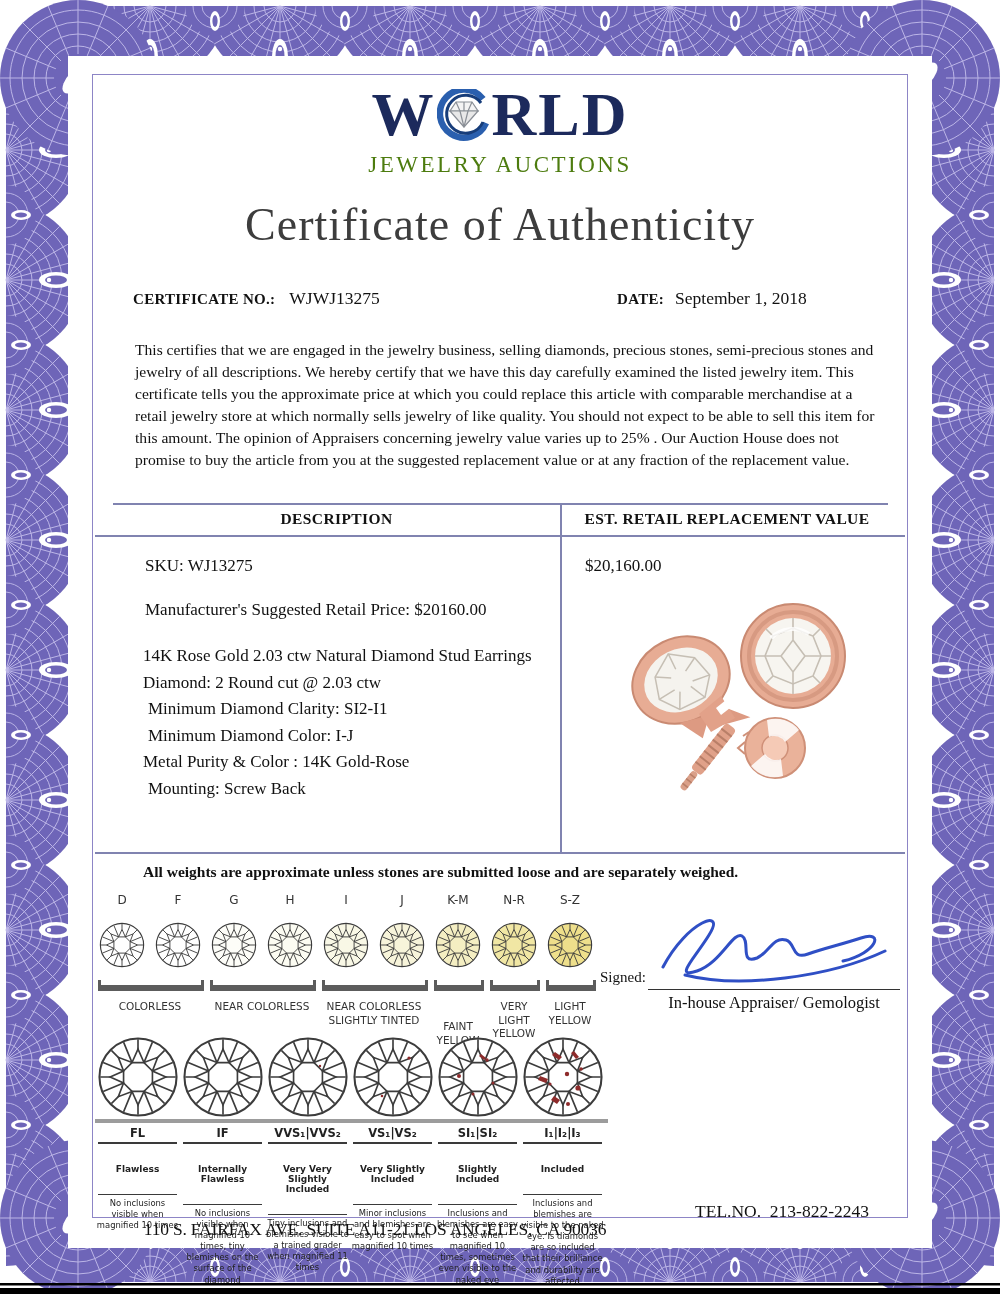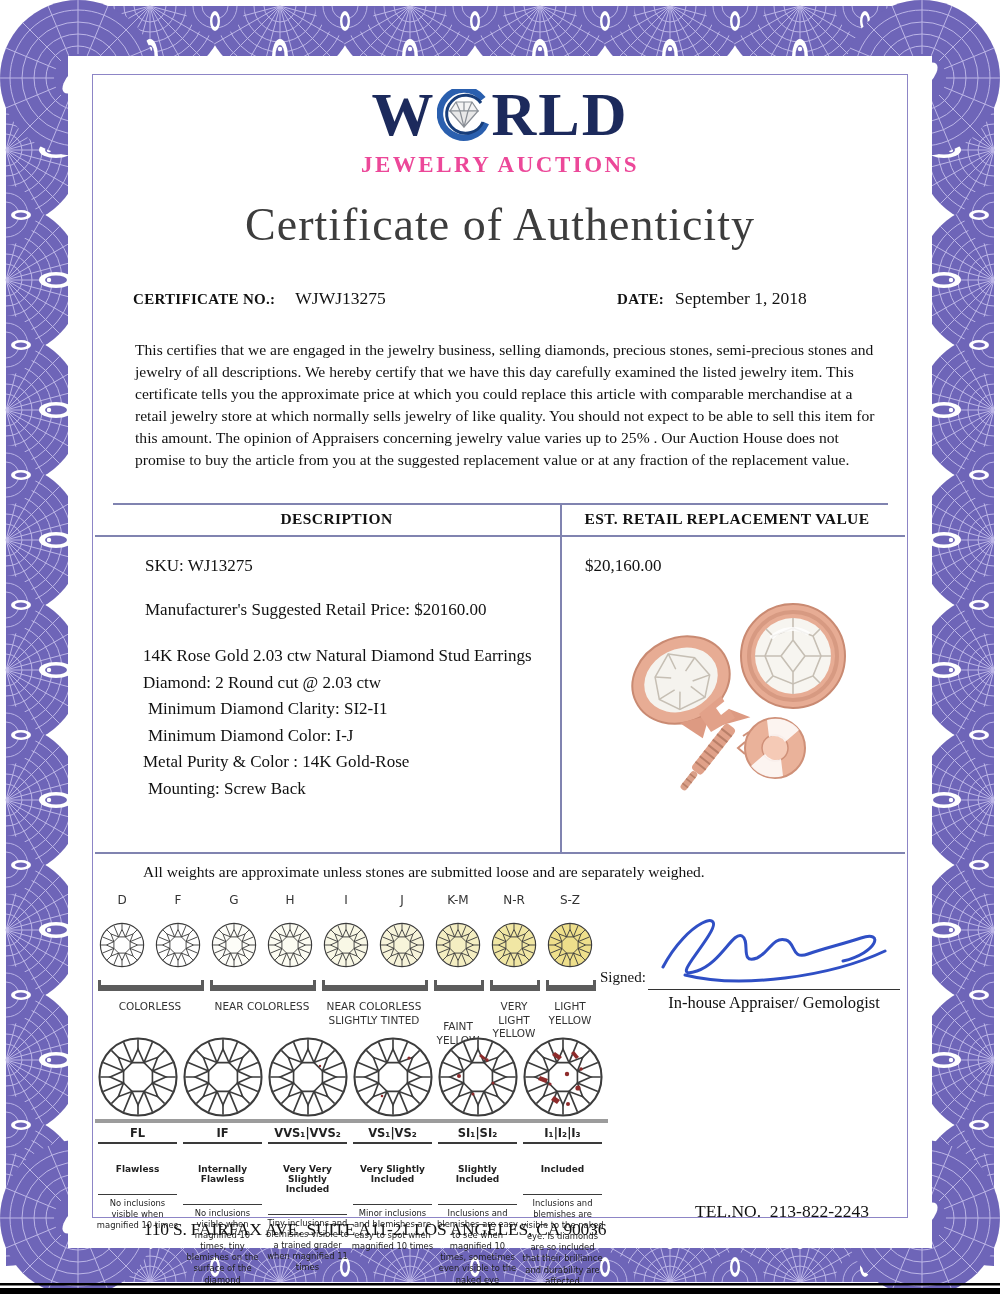--- a/index.html
+++ b/index.html
@@ -11,37 +11,37 @@
   .border-svg{position:absolute;left:0;top:0;z-index:0;}
   .panel{position:absolute;left:68px;top:56px;width:864px;height:1192px;background:#fff;z-index:1;}
   .inner-frame{position:absolute;left:92px;top:74px;width:814px;height:1142px;
                border:1.5px solid #8d85c6;z-index:2;}
   .content{position:absolute;inset:0;z-index:3;}
 
   
   .logo{left:0;right:0;top:86px;text-align:center;}
   .logo-word{font-weight:bold;font-size:62px;line-height:56px;color:#1c2a5c;letter-spacing:2px;}
   .logo-globe{display:inline-block;vertical-align:-8px;margin:0 1px;}
-  .logo-sub{font-weight:bold;font-size:23px;color:#ec4899;letter-spacing:2.5px;margin-top:2px;}
+  .logo-sub{font-weight:normal;font-size:23px;color:#4d7c0f;letter-spacing:2.5px;margin-top:2px;}
 
   .title{left:0;right:0;top:198px;text-align:center;font-size:46px;color:#3d3d3d;letter-spacing:1px;}
 
   .meta-label{font-weight:bold;font-size:15px;letter-spacing:.3px;}
   .meta-value{font-size:17.5px;}
 
   .intro{left:135px;top:339px;width:742px;font-size:15.6px;line-height:1.41;}
 
   
   .tline{border-top:2px solid #8083b0;height:0;}
   .vline{border-left:2px solid #8083b0;width:0;}
   .th{font-weight:bold;font-size:15.5px;letter-spacing:.4px;text-align:center;}
   .cell{font-size:17px;}
   .desc-lines div{line-height:26.5px;font-size:17px;}
 
-  .weights{left:143px;top:863px;font-size:15.5px;}
+  .weights{left:143px;top:863px;font-size:15.5px;font-weight:bold;}
 
   
   .cc-label{top:893px;width:56px;text-align:center;font-size:12px;color:#333;}
   .cc-bar{top:980px;height:5px;border-left:3px solid #5c5c5c;border-right:3px solid #5c5c5c;
           border-bottom:6px solid #5c5c5c;}
   .cc-group{top:1000px;text-align:center;font-size:10.5px;color:#333;line-height:1.3;white-space:pre-line;}
 
   
   .signed-label{left:600px;top:969px;font-size:15px;}
   .sig-line{left:648px;top:989px;width:252px;border-bottom:1.5px solid #333;}
@@ -210,21 +210,21 @@
               <path d="M19,13 L23,22 M35,13 L31,22 M27,13 L27,22 M23,22 L27,38 M31,22 L27,38" fill="none"></path>
             </g>
           </svg></span><span>RLD</span></div>
       <div class="logo-sub">JEWELRY AUCTIONS</div>
     </div>
 
     <div class="abs title serif">Certificate of Authenticity</div>
 
     <div class="abs" style="left:133px;top:288px;">
       <span class="meta-label">CERTIFICATE NO.:</span>
-      <span class="meta-value" style="margin-left:16px;">WJWJ13275</span>
+      <span class="meta-value" style="margin-left:10px;">WJWJ13275</span>
     </div>
     <div class="abs" style="left:617px;top:288px;">
       <span class="meta-label">DATE:</span>
       <span class="meta-value" style="margin-left:7px;">September 1, 2018</span>
     </div>
 
     <div class="abs intro">This certifies that we are engaged in the jewelry business, selling diamonds, precious stones, semi-precious stones and jewelry of all descriptions.  We hereby certify that we have this day carefully examined the listed jewelry item. This certificate tells you the approximate price at which you could replace this article with comparable merchandise at a retail jewelry store at which normally sells jewelry of like quality.  You should not expect to be able to sell this item for this amount.  The opinion of Appraisers concerning jewelry value varies up to 25% .   Our Auction House does not promise to buy the article from you at the suggested replacement value or at any fraction of the replacement value.</div>
 
     <div class="abs tline" style="left:113px;top:503px;width:775px;"></div>
     <div class="abs tline" style="left:95px;top:535px;width:810px;"></div>

